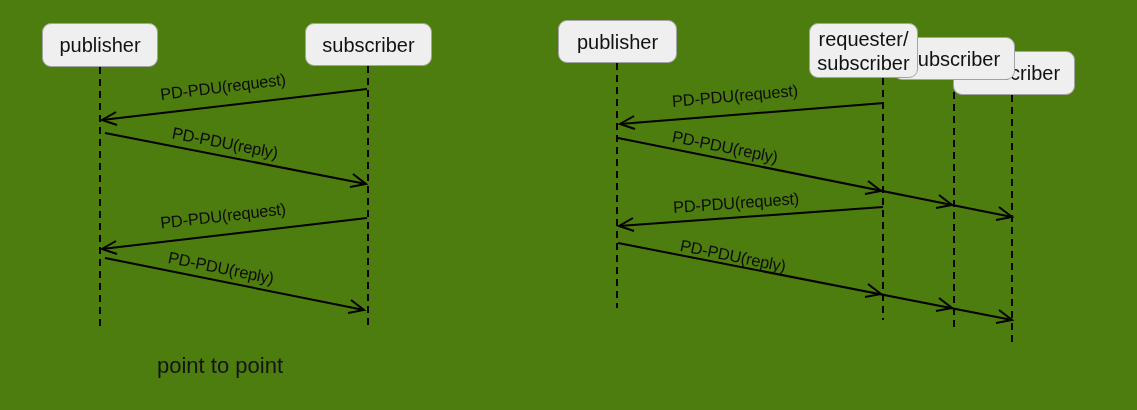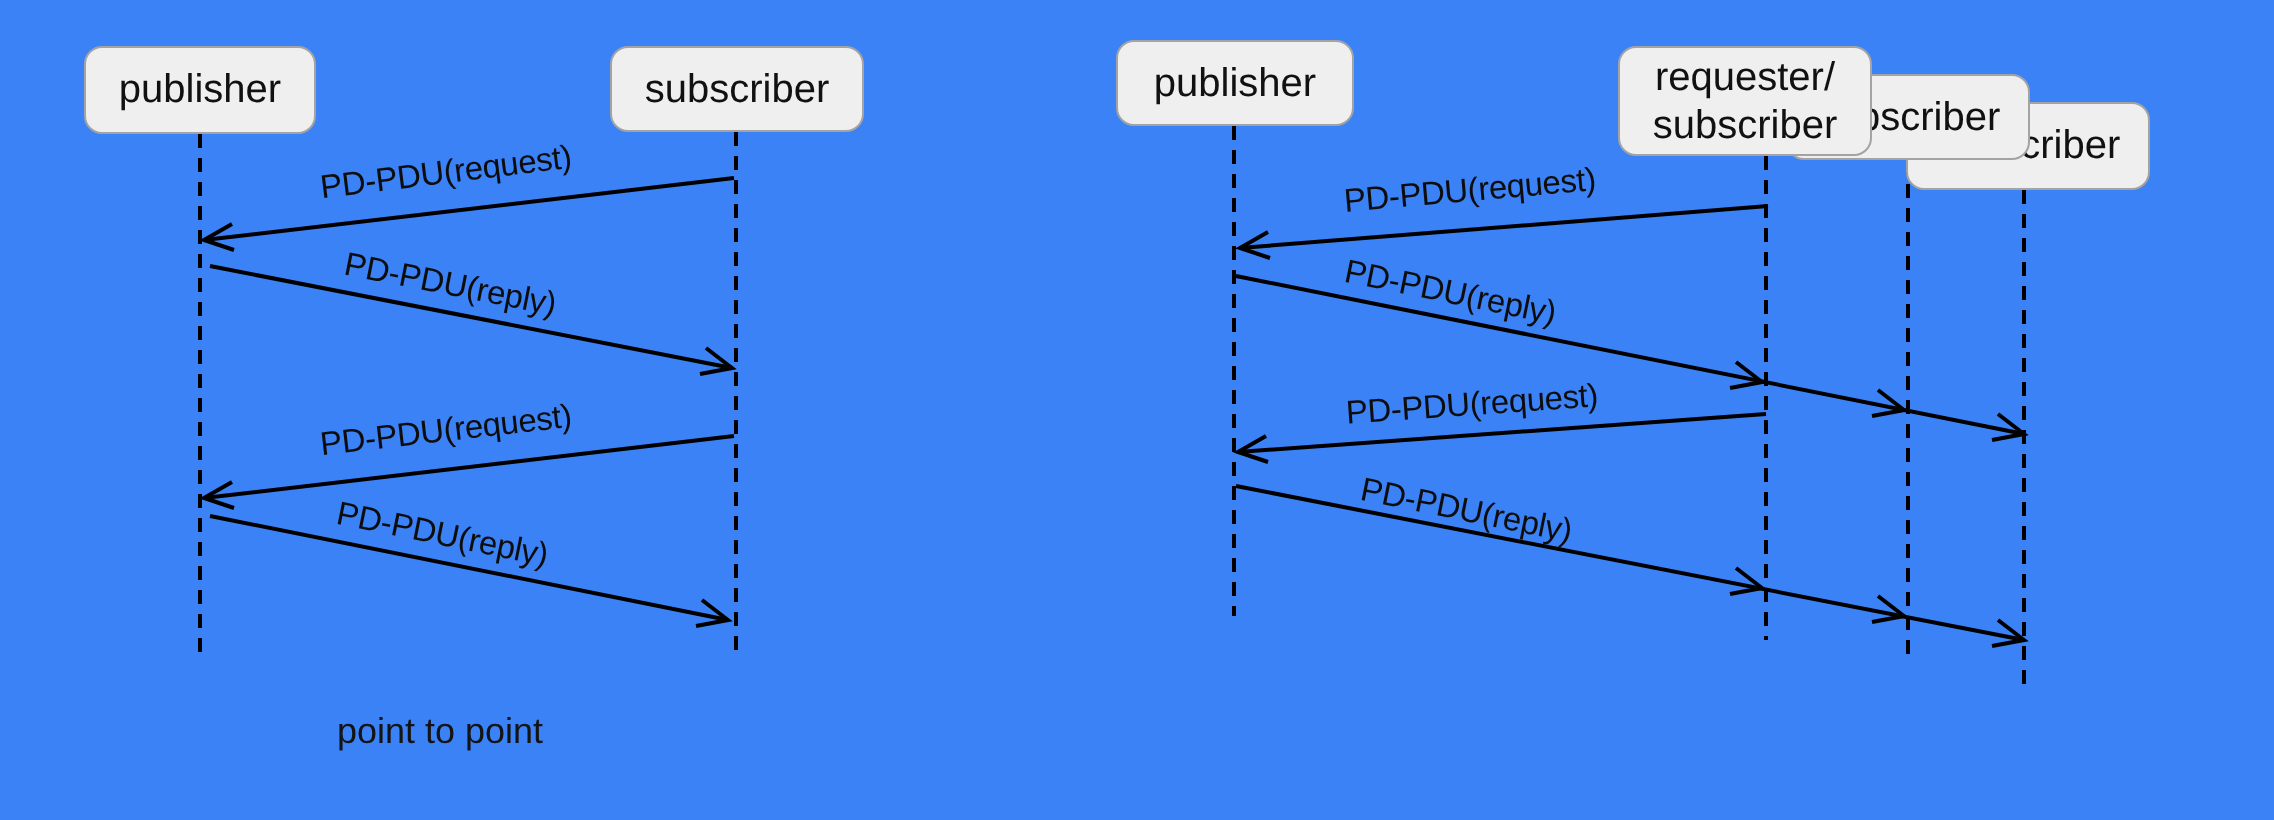--- a/index.html
+++ b/index.html
@@ -1,20 +1,20 @@
 <!DOCTYPE html>
 <html><head>
 <meta charset="utf-8">
 <style>
   html, body { margin: 0; padding: 0; background: #ffffff; }
   #canvas {
     position: relative;
     width: 1137px;
     height: 410px;
-    background: #3b82f6;
+    background: #4d7c0f;
     font-family: "Liberation Sans", "DejaVu Sans", sans-serif;
     color: #111111;
     overflow: hidden;
   }
   #seq-svg {
     position: absolute;
     left: 0; top: 0;
     width: 1137px; height: 410px;
     z-index: 1;
   }
@@ -45,21 +45,21 @@
     z-index: 3;
     font-size: 16.5px;
     letter-spacing: -0.2px;
     white-space: nowrap;
     color: #0d0d0d;
     transform-origin: center center;
   }
   .caption {
     position: absolute;
     z-index: 3;
-    font-size: 18px;
+    font-size: 22px;
     white-space: nowrap;
     color: #141414;
     transform: translate(-50%, -50%);
   }
 </style>
 </head>
 <body>
 
 <div id="canvas">
 
@@ -125,21 +125,21 @@
   <div class="msg-label" style="left:221px; top:268px; transform: translate(-50%,-50%) rotate(11.5deg);">PD-PDU(reply)</div>
 
   <div class="caption" style="left:220px; top:366px;">point to point</div>
 
   <div class="actor-box" style="left:953px; top:51px; width:122px; height:44px;">
     <span>subscriber</span>
   </div>
   <div class="actor-box" style="left:893px; top:37px; width:122px; height:43px;">
     <span>subscriber</span>
   </div>
-  <div class="actor-box" style="left:809px; top:23px; width:127px; height:55px;">
+  <div class="actor-box" style="left:809px; top:23px; width:109px; height:55px;">
     <span>requester/</span>
     <span>subscriber</span>
   </div>
   <div class="actor-box" style="left:558px; top:20px; width:119px; height:43px;">
     <span>publisher</span>
   </div>
 
   <div class="msg-label" style="left:735px; top:96px; transform: translate(-50%,-50%) rotate(-5deg);">PD-PDU(request)</div>
   <div class="msg-label" style="left:725px; top:147px; transform: translate(-50%,-50%) rotate(11.5deg);">PD-PDU(reply)</div>
   <div class="msg-label" style="left:736px; top:203px; transform: translate(-50%,-50%) rotate(-4deg);">PD-PDU(request)</div>

